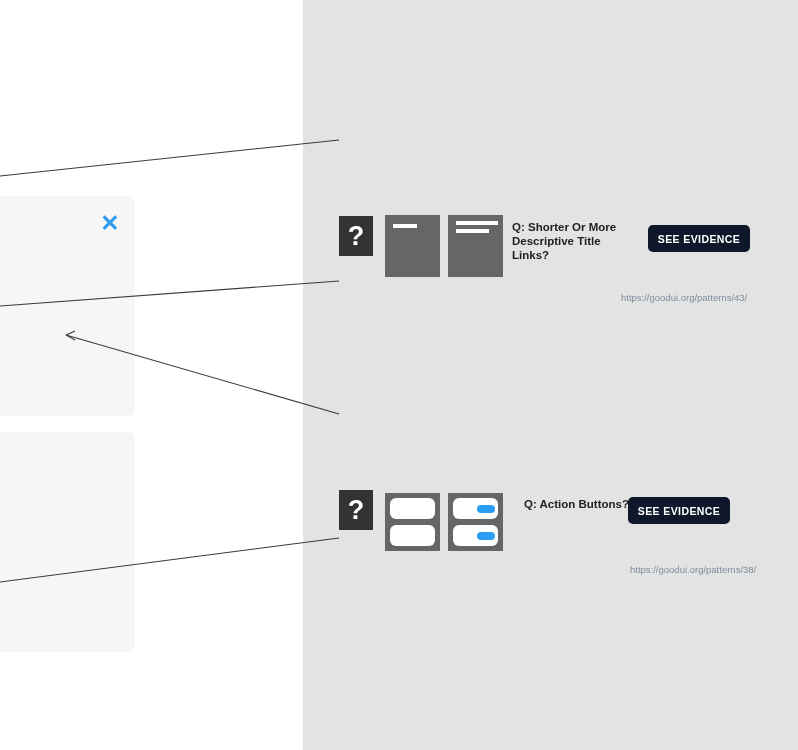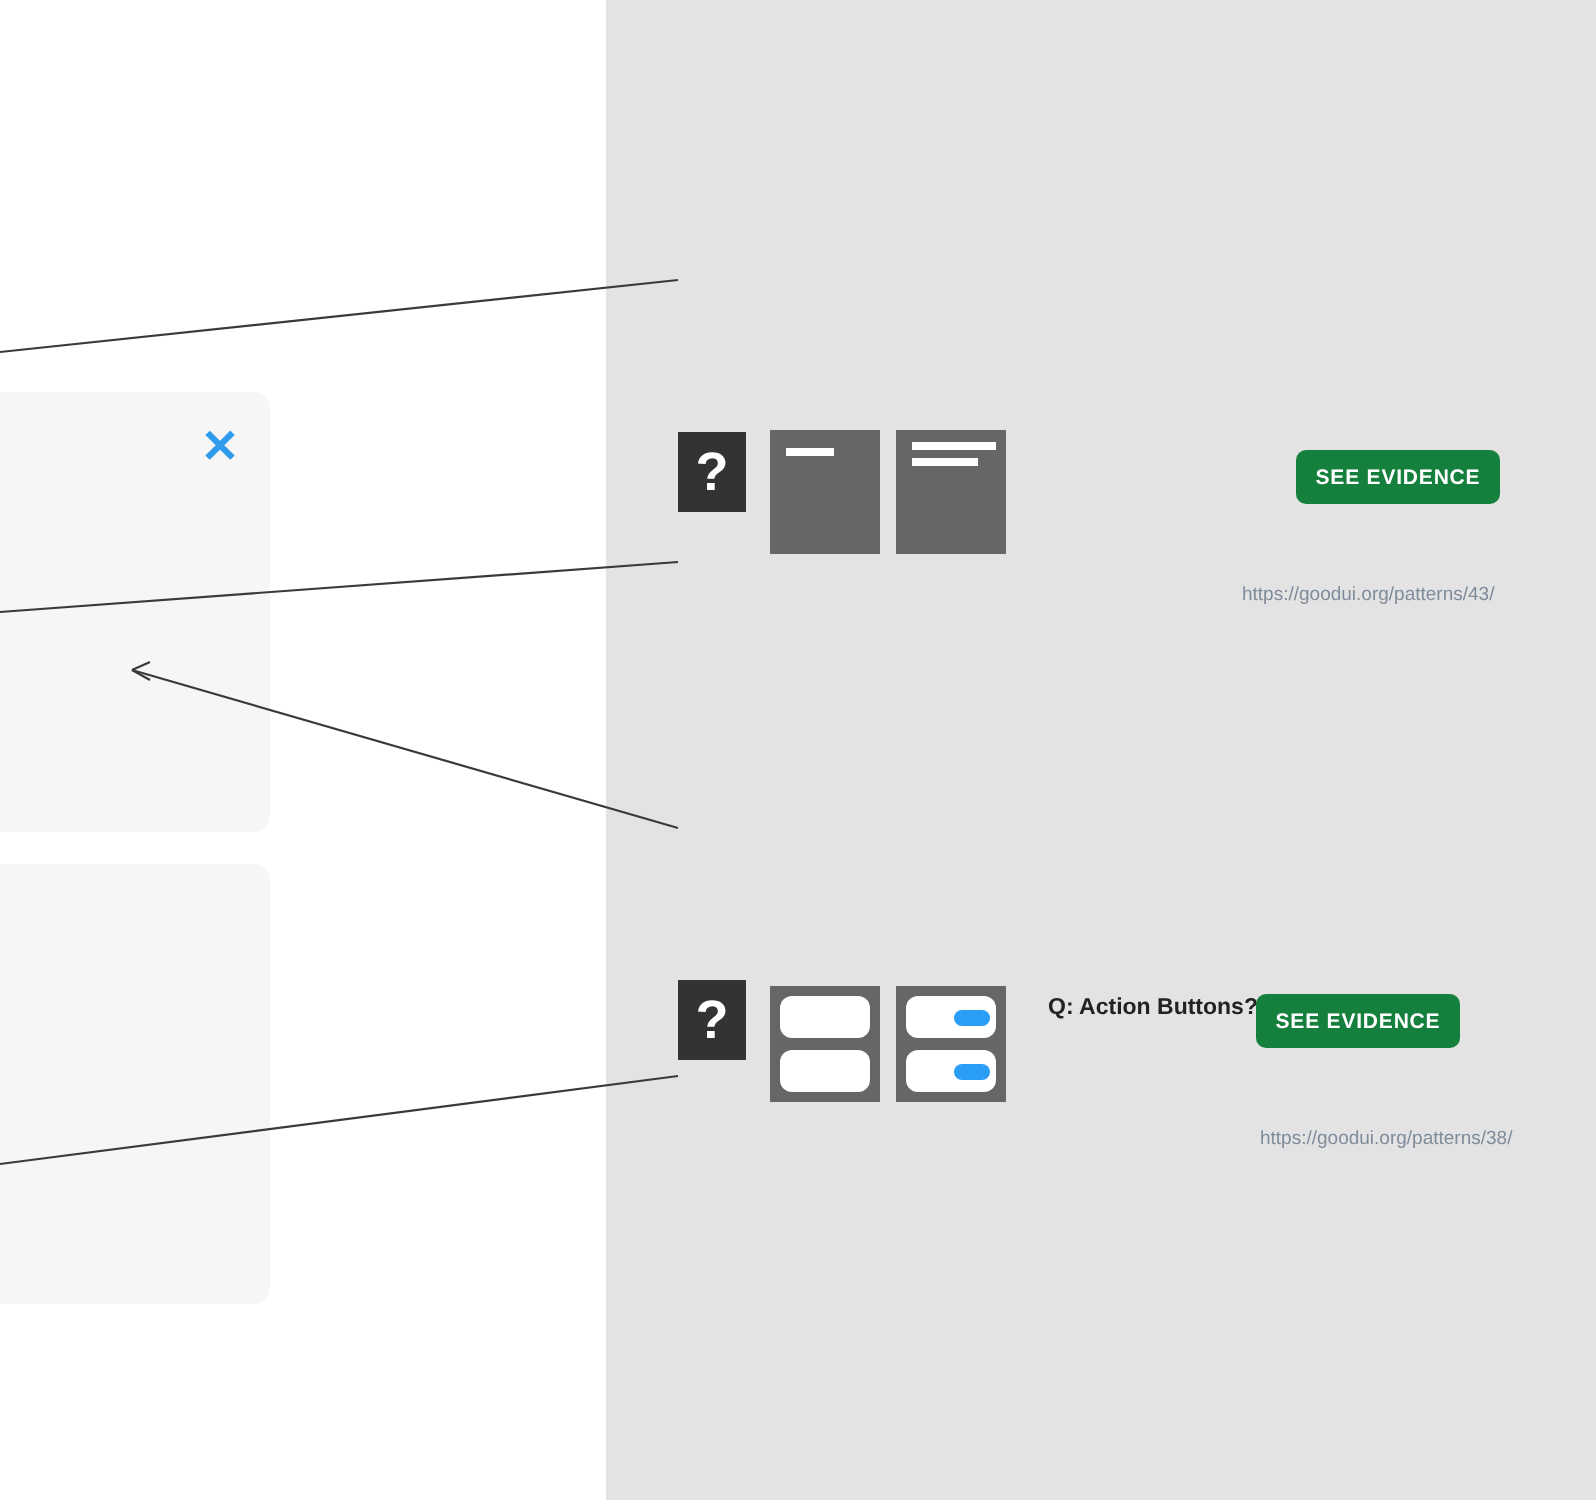--- a/index.html
+++ b/index.html
@@ -116,21 +116,21 @@
     color: #222222;
     font-size: 11.5px;
     font-weight: bold;
     line-height: 14px;
     font-family: "Liberation Sans", sans-serif;
     white-space: pre-line;
   }
 
   .evidence-btn {
     position: absolute;
-    background: #15803d;
+    background: #0f172a;
     color: #ffffff;
     border: none;
     border-radius: 5px;
     font-size: 10.5px;
     font-weight: bold;
     letter-spacing: 0.4px;
     font-family: "Liberation Sans", sans-serif;
     cursor: pointer;
     padding: 0;
     text-align: center;
@@ -162,20 +162,22 @@
     <div class="q-badge" style="left:36px; top:111px">?</div>
 
     <div class="thumb" style="left:82px; top:110px; width:55px; height:62px;">
       <div class="bar" style="left:8px; top:9px; width:24px; height:4px;"></div>
     </div>
     <div class="thumb" style="left:145px; top:110px; width:55px; height:62px;">
       <div class="bar" style="left:8px; top:6px; width:42px; height:4px;"></div>
       <div class="bar" style="left:8px; top:14px; width:33px; height:4px;"></div>
     </div>
 
+    <div class="q-label" style="left:209px; top:115px; width:125px;">Q: Shorter Or More
+Descriptive Title Links?</div>
 
     <button class="evidence-btn" style="left:345px; top:120px; width:102px; height:27px;">SEE EVIDENCE</button>
     <a class="evidence-url" style="left:318px; top:151px;">https://goodui.org/patterns/43/</a>
   </div>
 
   <div class="pattern-row" style="top:240px">
     <div class="q-badge" style="left:36px; top:250px">?</div>
 
     <div class="thumb" style="left:82px; top:253px; width:55px; height:58px;">
       <div class="cell" style="left:5px; top:5px; width:45px; height:21px;"></div>

